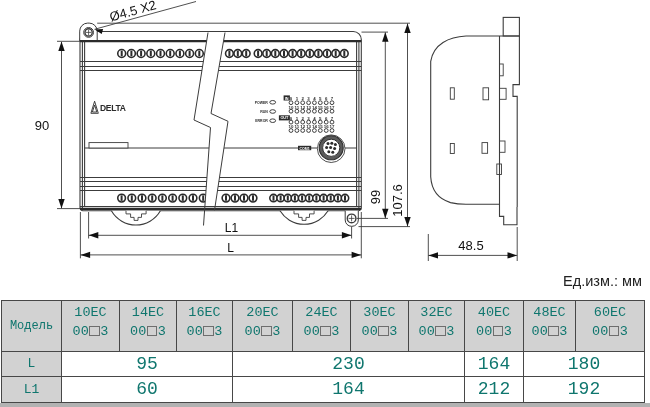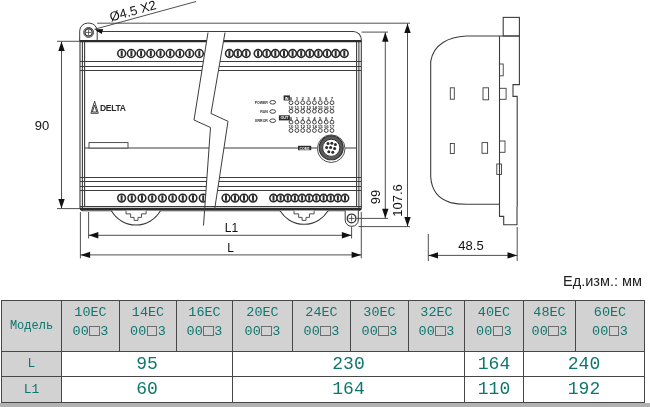--- a/index.html
+++ b/index.html
@@ -443,25 +443,25 @@
           <div class="m2">00<span class="sq"></span>3</div>
         </td>
       </tr>
     </thead>
 <tbody>
 <tr class="dr">
         <td class="lab">L</td>
         <td colspan="3" class="v">95</td>
         <td colspan="4" class="v">230</td>
         <td class="v">164</td>
-        <td colspan="2" class="v">240</td>
+        <td colspan="2" class="v">180</td>
       </tr>
 <tr class="dr">
         <td class="lab">L1</td>
         <td colspan="3" class="v">60</td>
         <td colspan="4" class="v">164</td>
-        <td class="v">110</td>
+        <td class="v">212</td>
         <td colspan="2" class="v">192</td>
       </tr>
 </tbody>
 </table>
 
 <div id="strip"></div>
 
 </body></html>

